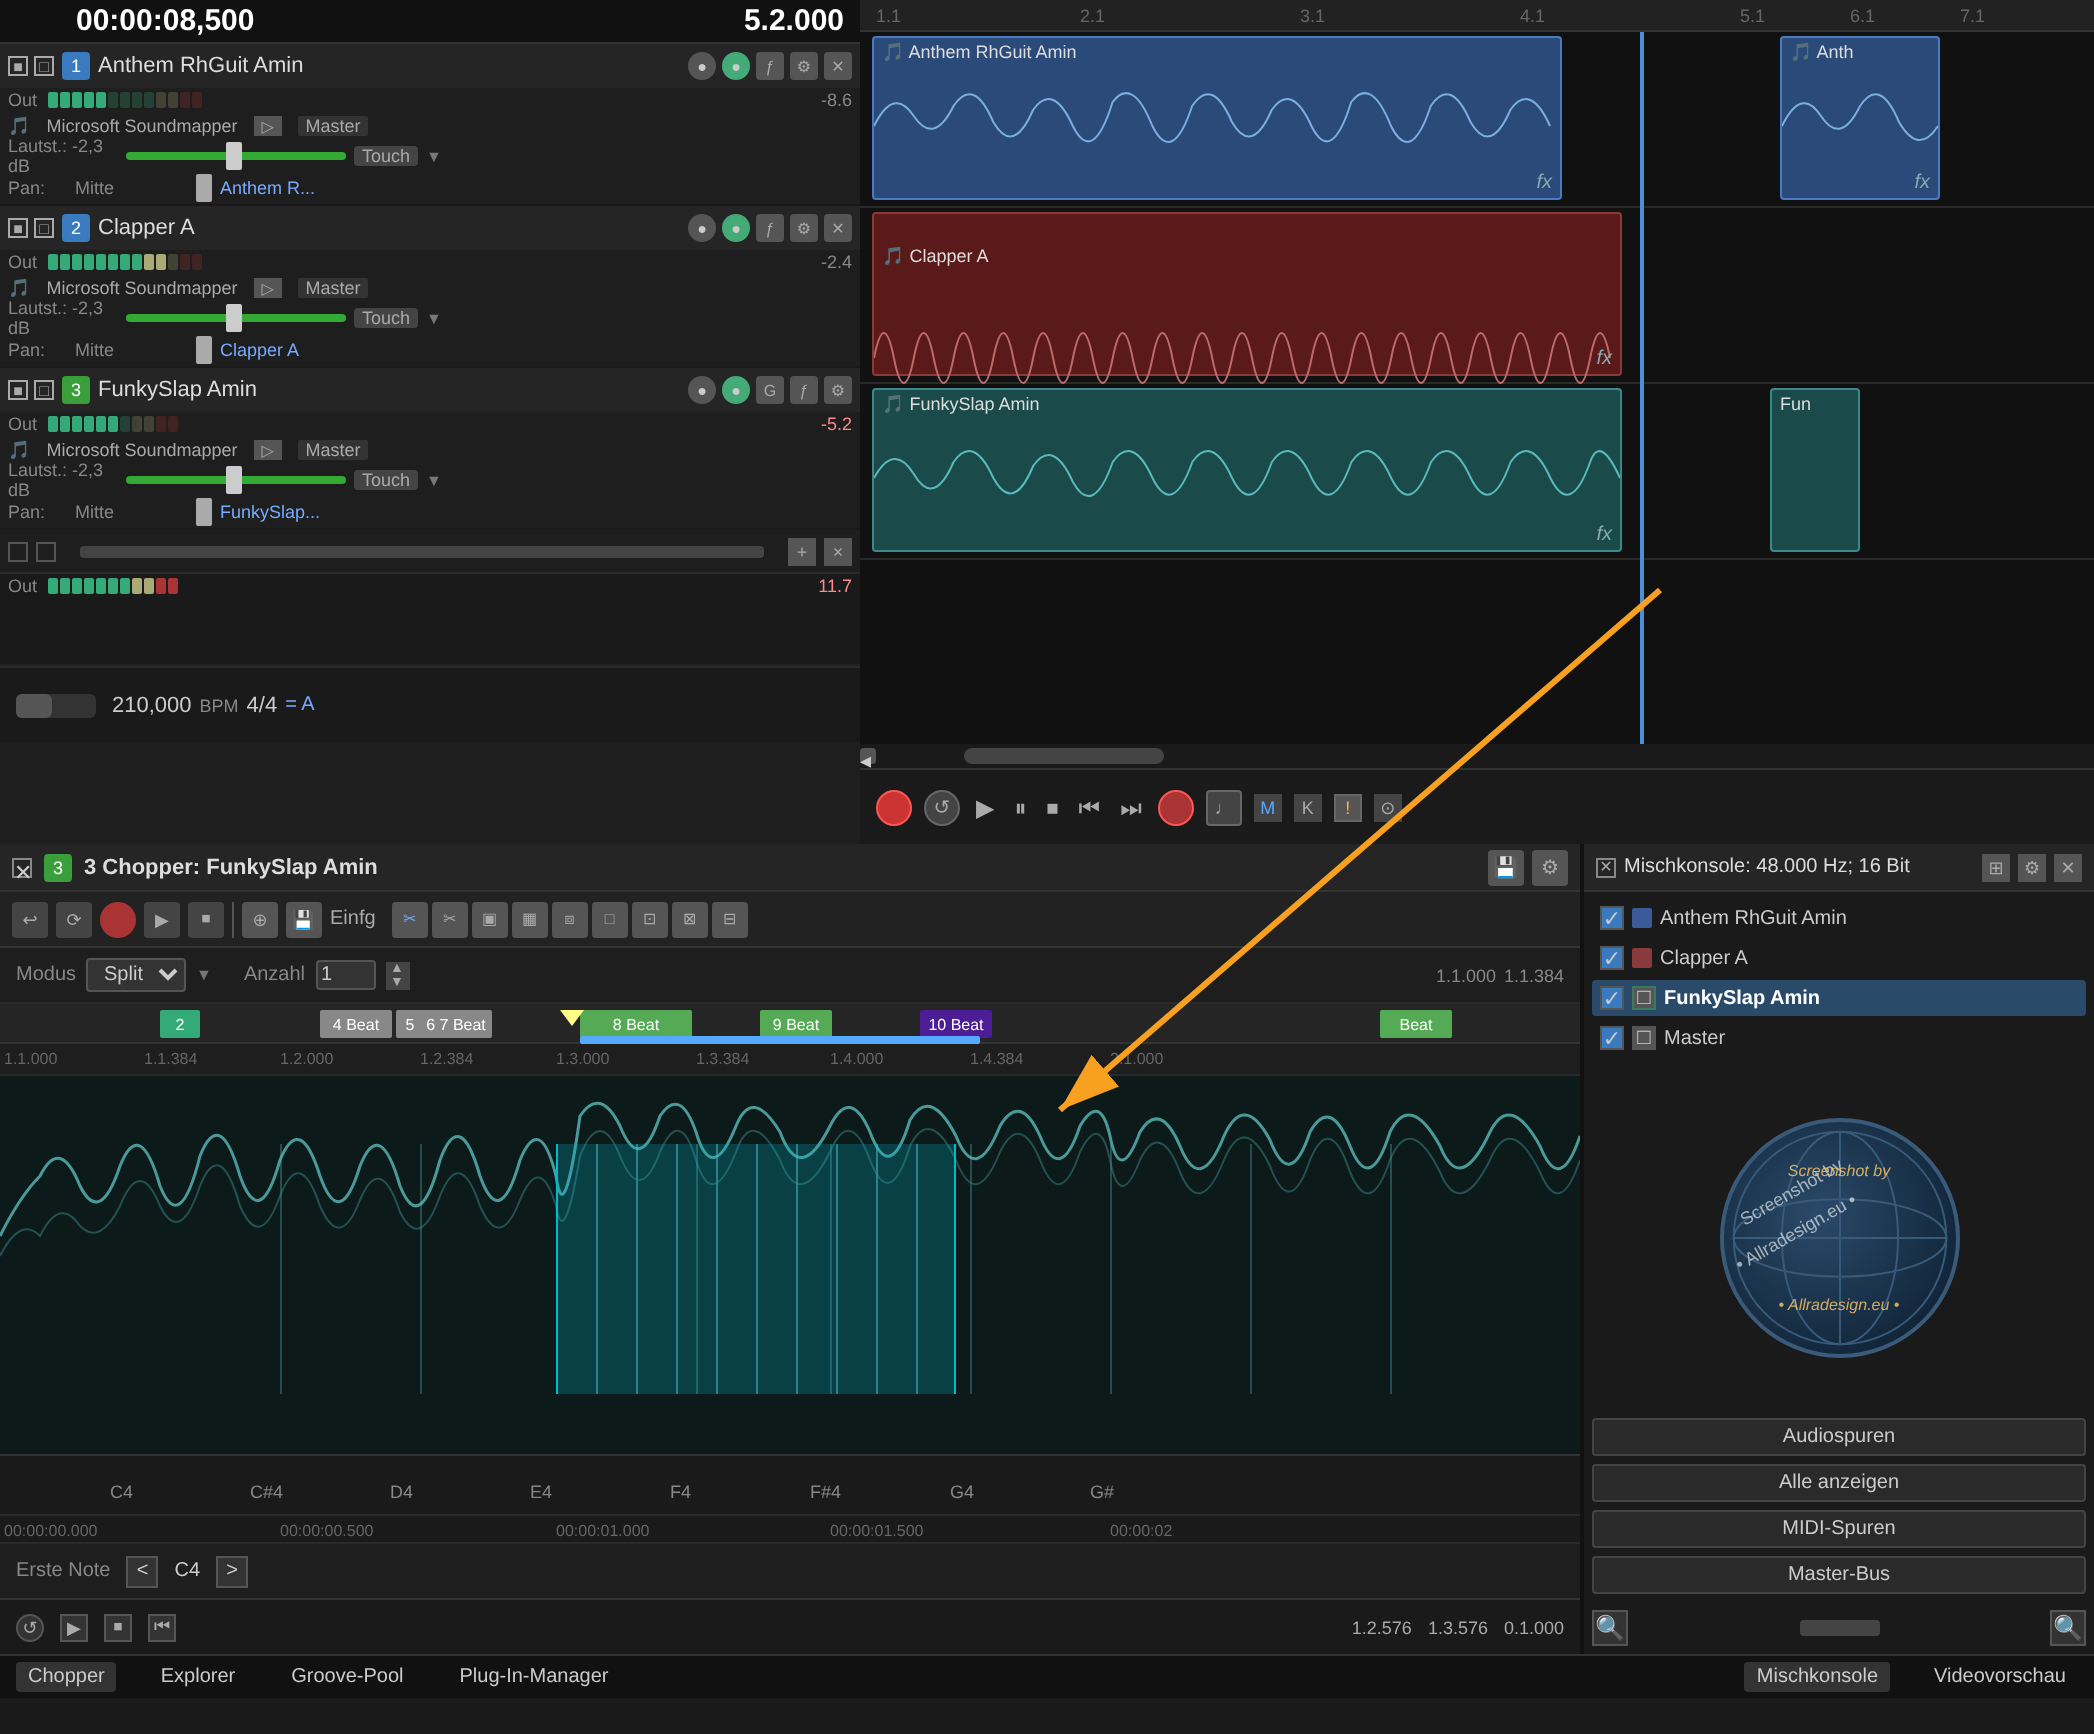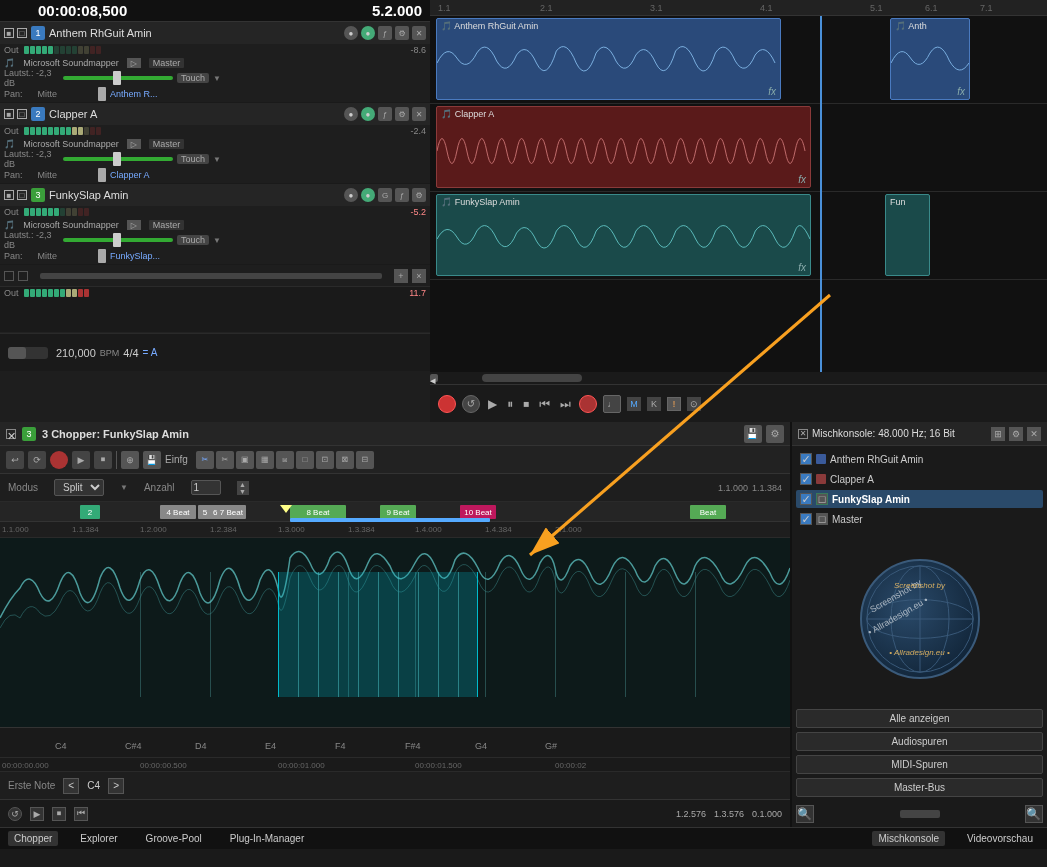--- a/index.html
+++ b/index.html
@@ -111,21 +111,21 @@
 
     .chopper-controls {
       height: 28px;
       background: #1e1e1e;
       display: flex;
       align-items: center;
       padding: 0 8px;
       gap: 16px;
       border-bottom: 1px solid #2a2a2a;
     }
-    .control-group { display: flex; align-items: center; gap: 16px; }
+    .control-group { display: flex; align-items: center; gap: 5px; }
     .control-label { color: #888; font-size: 10px; }
     .control-select {
       background: #333;
       border: 1px solid #555;
       color: #ccc;
       font-size: 10px;
       padding: 1px 4px;
       border-radius: 2px;
     }
     .control-input {
@@ -730,21 +730,21 @@
           <div style="padding:2px 4px;color:#ddd;font-size:9px;">🎵 Anth</div>
           <svg width="100%" height="60" viewBox="0 0 80 60" preserveAspectRatio="none">
             <path d="M0,30 Q10,10 20,25 Q30,40 40,20 Q50,5 60,28 Q70,45 80,30" stroke="#7aafdf" fill="none" stroke-width="1"></path>
           </svg>
           <div class="fx-label" style="bottom:2px;right:4px;">fx</div>
         </div>
       </div>
 
       <div style="position:absolute;top:88px;left:0;right:0;height:88px;border-bottom:1px solid #2a2a2a;">
         <div style="position:absolute;left:6px;top:2px;width:375px;height:82px;background:#5a1a1a;border:1px solid #8a3a3a;border-radius:2px;">
-          <div style="padding:2px 4px;color:#ddd;font-size:9px;">🎵 Clapper A</div>
+          <div style="padding:16px 4px;color:#ddd;font-size:9px;">🎵 Clapper A</div>
           <svg width="100%" height="60" viewBox="0 0 375 60" preserveAspectRatio="none">
             <path d="M0,30 Q5,5 10,30 Q15,55 20,30 Q25,5 30,30 Q35,55 40,30 Q45,5 50,30 Q55,55 60,30 Q65,5 70,30 Q75,55 80,30 Q85,5 90,30 Q95,55 100,30 Q105,5 110,30 Q115,55 120,30 Q125,5 130,30 Q135,55 140,30 Q145,5 150,30 Q155,55 160,30 Q165,5 170,30 Q175,55 180,30 Q185,5 190,30 Q195,55 200,30 Q205,5 210,30 Q215,55 220,30 Q225,5 230,30 Q235,55 240,30 Q245,5 250,30 Q255,55 260,30 Q265,5 270,30 Q275,55 280,30 Q285,5 290,30 Q295,55 300,30 Q305,5 310,30 Q315,55 320,30 Q325,5 330,30 Q335,55 340,30 Q345,5 350,30 Q355,55 360,30 Q365,5 370,30" stroke="#bf6a6a" fill="none" stroke-width="1"></path>
           </svg>
           <div class="fx-label" style="bottom:2px;right:4px;">fx</div>
         </div>
       </div>
 
       <div style="position:absolute;top:176px;left:0;right:0;height:88px;border-bottom:1px solid #2a2a2a;">
         <div style="position:absolute;left:6px;top:2px;width:375px;height:82px;background:#1a4a4a;border:1px solid #3a8a8a;border-radius:2px;">
           <div style="padding:2px 4px;color:#ddd;font-size:9px;">🎵 FunkySlap Amin</div>
@@ -847,21 +847,21 @@
 
     <div class="chopper-waveform" style="position:relative;flex:1;">
 
       <div style="height:20px;background:#252525;position:relative;border-bottom:1px solid #333;">
         <div style="position:absolute;left:80px;top:3px;width:20px;height:14px;background:#3a7;color:#fff;font-size:8px;display:flex;align-items:center;justify-content:center;border-radius:1px;z-index:5;">2</div>
         <div style="position:absolute;left:160px;top:3px;width:36px;height:14px;background:#888;color:#fff;font-size:8px;display:flex;align-items:center;justify-content:center;border-radius:1px;">4 Beat</div>
         <div style="position:absolute;left:198px;top:3px;width:14px;height:14px;background:#888;color:#fff;font-size:8px;display:flex;align-items:center;justify-content:center;border-radius:1px;">5</div>
         <div style="position:absolute;left:210px;top:3px;width:36px;height:14px;background:#888;color:#fff;font-size:8px;display:flex;align-items:center;justify-content:center;border-radius:1px;">6 7 Beat</div>
         <div style="position:absolute;left:290px;top:3px;width:56px;height:14px;background:#5a5;color:#fff;font-size:8px;display:flex;align-items:center;justify-content:center;border-radius:1px;">8 Beat</div>
         <div style="position:absolute;left:380px;top:3px;width:36px;height:14px;background:#5a5;color:#fff;font-size:8px;display:flex;align-items:center;justify-content:center;border-radius:1px;">9 Beat</div>
-        <div style="position:absolute;left:460px;top:3px;width:36px;height:14px;background:#be185d;color:#fff;font-size:8px;display:flex;align-items:center;justify-content:center;border-radius:1px;">10 Beat</div>
+        <div style="position:absolute;left:460px;top:3px;width:36px;height:14px;background:#4c1d95;color:#fff;font-size:8px;display:flex;align-items:center;justify-content:center;border-radius:1px;">10 Beat</div>
 
         <div style="position:absolute;left:280px;top:3px;width:0;height:0;border-left:6px solid transparent;border-right:6px solid transparent;border-top:8px solid #ff8;"></div>
 
         <div style="position:absolute;left:290px;top:16px;width:200px;height:4px;background:#5af;border-radius:1px;"></div>
         <div style="position:absolute;left:690px;top:3px;width:36px;height:14px;background:#5a5;color:#fff;font-size:8px;display:flex;align-items:center;justify-content:center;border-radius:1px;">Beat</div>
       </div>
 
       <div style="height:16px;background:#1e1e1e;position:relative;border-bottom:1px solid #2a2a2a;">
         <span class="chopper-ruler-mark" style="position:absolute;left:2px;top:3px;color:#666;font-size:8px;">1.1.000</span>
         <span class="chopper-ruler-mark" style="position:absolute;left:72px;top:3px;color:#666;font-size:8px;">1.1.384</span>
@@ -990,22 +990,22 @@
           <ellipse cx="60" cy="60" rx="55" ry="20" fill="none" stroke="#3a5a7a" stroke-width="1"></ellipse>
           <line x1="5" y1="60" x2="115" y2="60" stroke="#3a5a7a" stroke-width="1"></line>
           <line x1="60" y1="5" x2="60" y2="115" stroke="#3a5a7a" stroke-width="1"></line>
         </svg>
         <div style="position:absolute;top:20px;left:50%;transform:translateX(-50%);color:rgba(255,200,100,0.8);font-size:8px;white-space:nowrap;font-style:italic;">Screenshot by</div>
         <div style="position:absolute;bottom:20px;left:50%;transform:translateX(-50%);color:rgba(255,200,100,0.8);font-size:8px;white-space:nowrap;font-style:italic;">• Allradesign.eu •</div>
       </div>
     </div>
 
     <div class="mixer-buttons">
+      <div class="mixer-btn">Audiospuren</div>
       <div class="mixer-btn">Alle anzeigen</div>
-      <div class="mixer-btn">Audiospuren</div>
       <div class="mixer-btn">MIDI-Spuren</div>
       <div class="mixer-btn">Master-Bus</div>
     </div>
 
     <div class="mixer-bottom-btns">
       <div style="width:18px;height:18px;background:#333;border:1px solid #555;display:flex;align-items:center;justify-content:center;font-size:12px;color:#5af;cursor:pointer;">🔍</div>
       <div style="width:40px;height:8px;background:#444;border-radius:2px;"></div>
       <div style="width:18px;height:18px;background:#333;border:1px solid #555;display:flex;align-items:center;justify-content:center;font-size:12px;color:#5af;cursor:pointer;">🔍</div>
     </div>
   </div>

